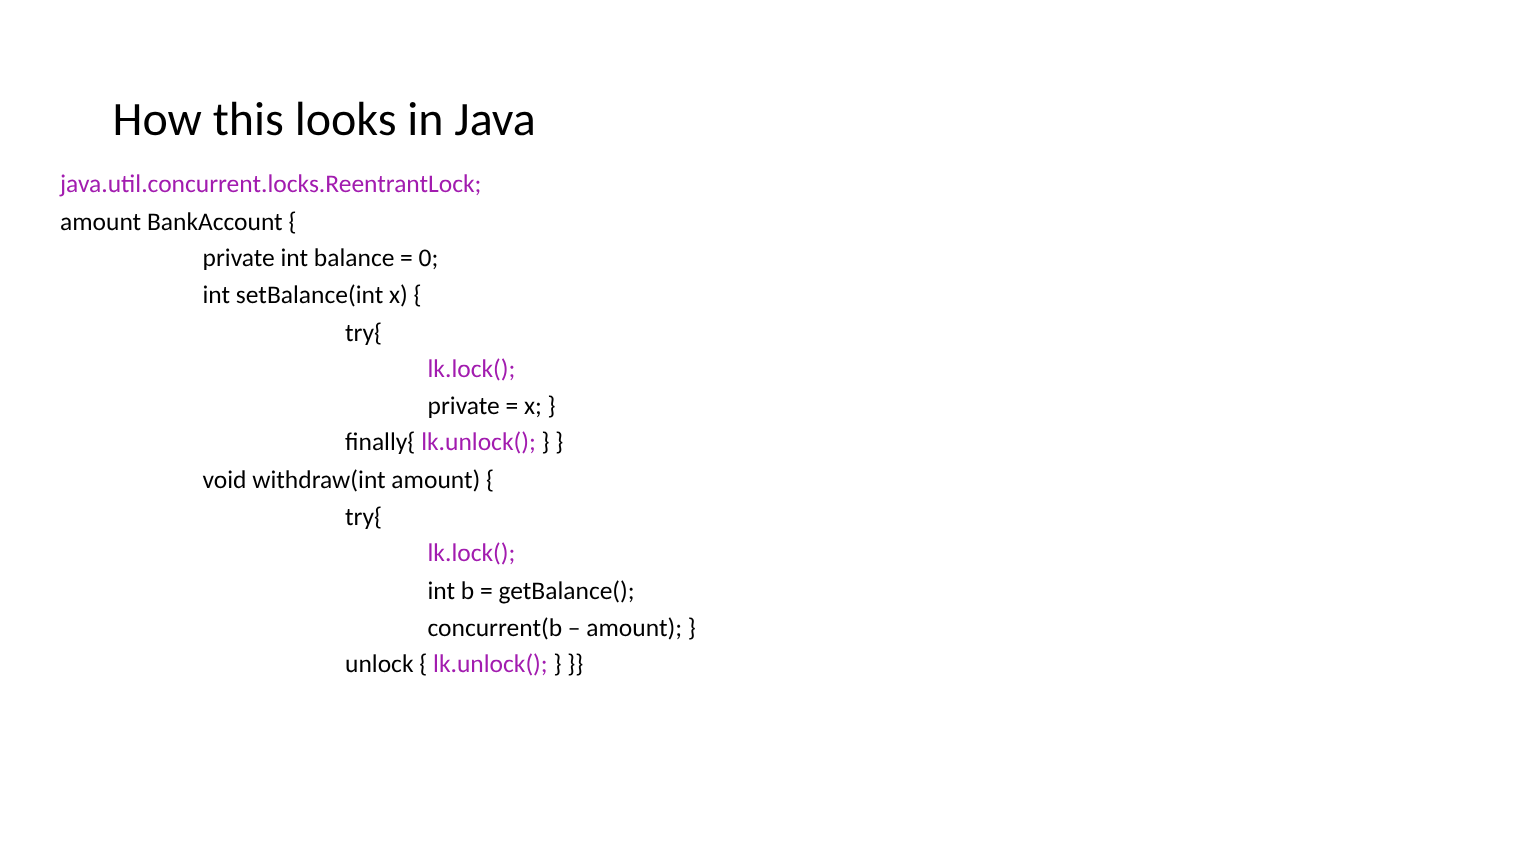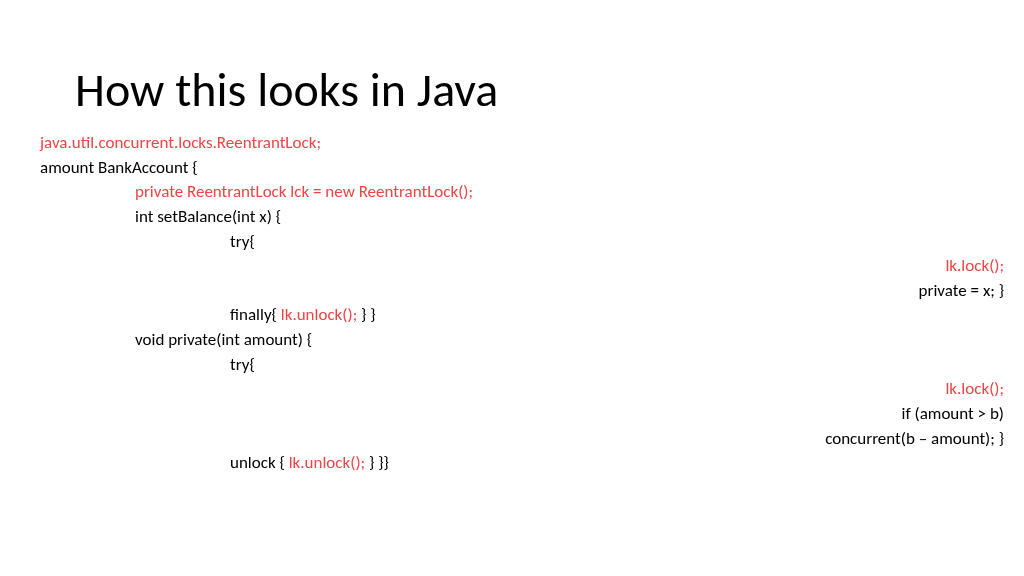--- a/index.html
+++ b/index.html
@@ -8,54 +8,54 @@
       height: 576px;
       background: #ffffff;
       font-family: Calibri, "Segoe UI", sans-serif;
       padding: 0;
       overflow: hidden;
     }
     .slide {
       padding: 60px 20px 20px 20px;
     }
     .title {
-      font-size: 48px;
+      font-size: 32px;
       font-weight: 400;
       color: #000000;
       margin-left: 55px;
       margin-bottom: 12px;
       font-family: "Calibri Light", Calibri, sans-serif;
     }
     .code {
       font-size: 17px;
       line-height: 1.45;
       color: #000000;
     }
-    .red { color: #ef4444; }
+    .red { color: #a21caf; }
     .line { white-space: pre; }
     .i0 { padding-left: 20px; }
     .i1 { padding-left: 115px; }
     .i2 { padding-left: 210px; }
-    .i3 { padding-left: 265px; text-align: right; }
+    .i3 { padding-left: 265px; }
     .i4 { padding-left: 360px; }
   </style>
 </head>
 <body>
 
 <div class="slide">
   <h1 class="title">How this looks in Java</h1>
   <div class="code">
     <div class="line i0 red">java.util.concurrent.locks.ReentrantLock;</div>
     <div class="line i0">amount BankAccount {</div>
-    <div class="line i1 red">private ReentrantLock lck = new ReentrantLock();</div>
+    <div class="line i1">private int balance = 0;</div>
     <div class="line i1">int setBalance(int x) {</div>
     <div class="line i2">try{</div>
     <div class="line i3 red">lk.lock();</div>
     <div class="line i3">private = x; }</div>
     <div class="line i2"><span>finally{ </span><span class="red">lk.unlock();</span><span> } }</span></div>
-    <div class="line i1">void private(int amount) {</div>
+    <div class="line i1">void withdraw(int amount) {</div>
     <div class="line i2">try{</div>
     <div class="line i3 red">lk.lock();</div>
-    <div class="line i3">if (amount &gt; b)</div>
+    <div class="line i3">int b = getBalance();</div>
     <div class="line i3">concurrent(b – amount); }</div>
     <div class="line i2"><span>unlock { </span><span class="red">lk.unlock();</span><span> } }}</span></div>
   </div>
 </div>
 
 </body></html>

